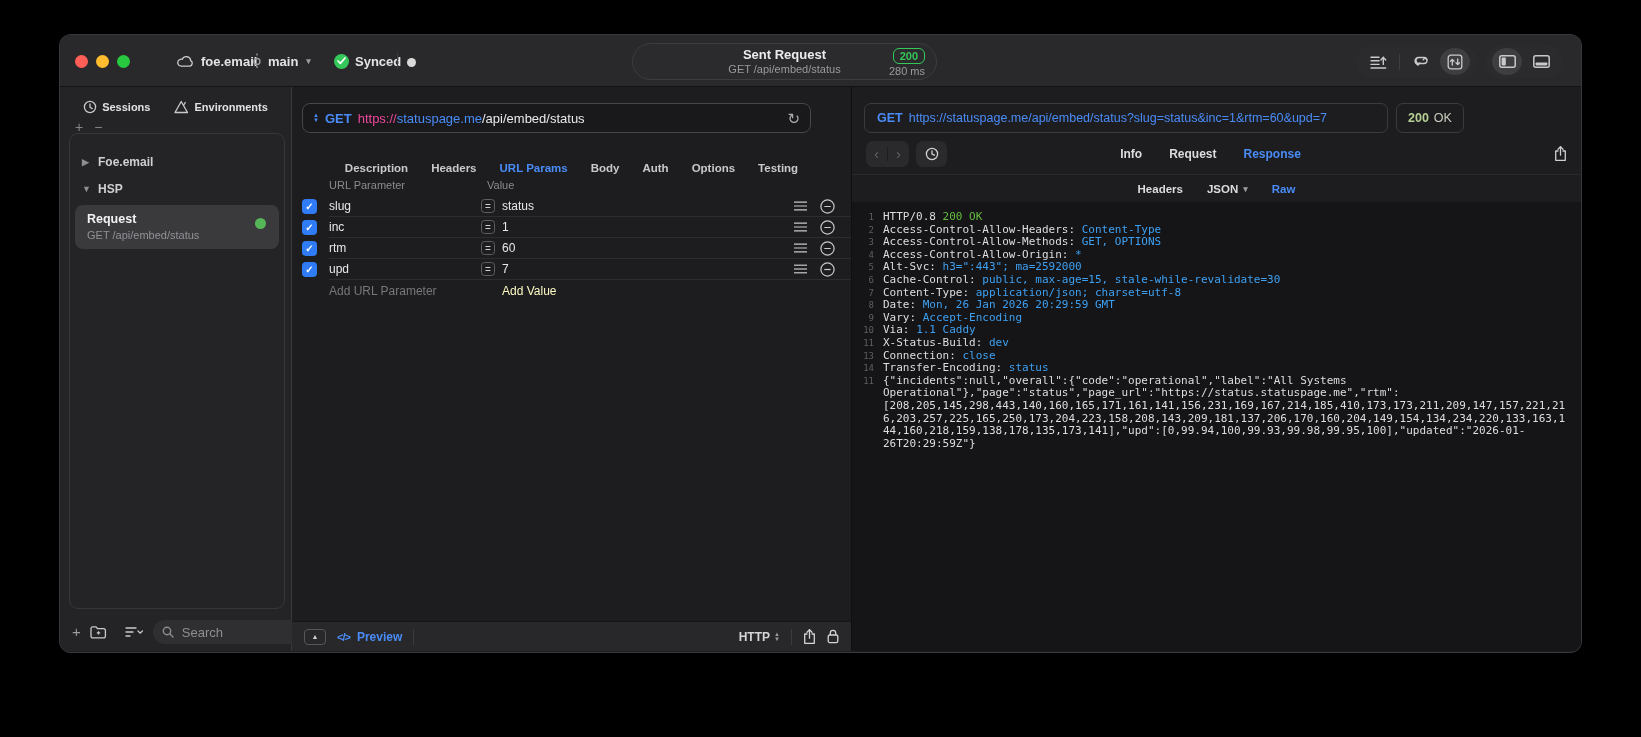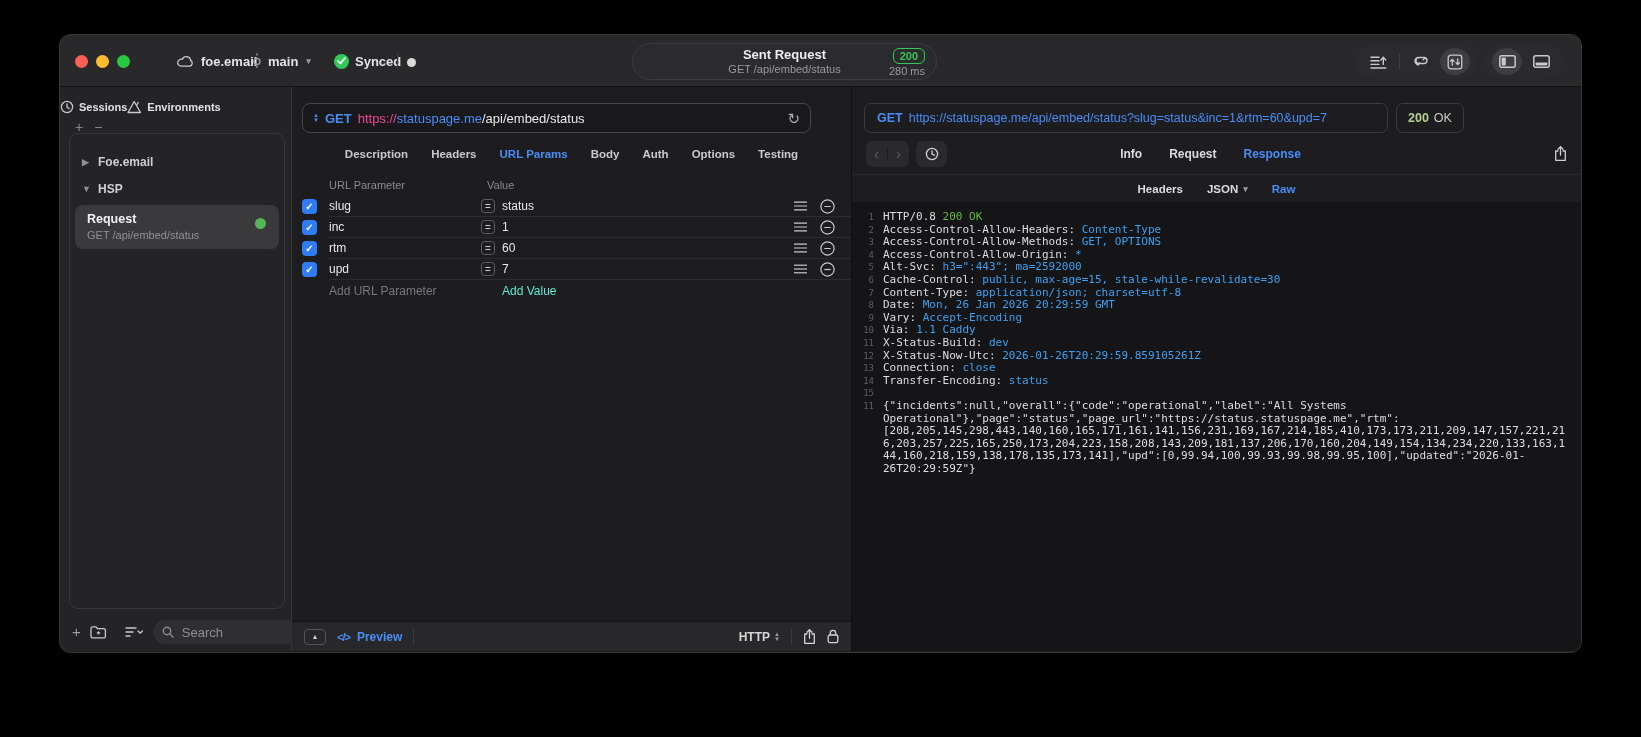--- a/index.html
+++ b/index.html
@@ -33,21 +33,21 @@
   .tb-btn.on{background:#3e3e41}
   .tb-gsep{width:1px;height:16px;background:#3e3e41;margin:0 2px}
 
   
   .main{display:flex;height:564px}
   .sidebar{width:232px;background:#242426;border-right:1px solid #39393b;display:flex;flex-direction:column}
   .middle{width:560px;background:#1d1d1f;border-right:1px solid #0f0f10;display:flex;flex-direction:column}
   .rightp{flex:1;background:#1d1d1f;display:flex;flex-direction:column}
 
   
-  .sb-tabs{height:32px;display:flex;align-items:center;justify-content:flex-start;padding-top:8px}
+  .sb-tabs{height:32px;display:flex;align-items:center;justify-content:center;gap:24px;padding-top:8px}
   .sb-tab{display:flex;align-items:center;gap:5px;font-size:11px;font-weight:700;color:#e2e2e4}
   .sb-plusminus{height:13px;margin:3px 0 -2px 15px;display:flex;gap:11px;color:#86868a;font-size:14px;line-height:10px;z-index:2}
   .sb-panel{flex:1;margin:0 6px 8px 9px;border:1px solid #37373a;border-radius:9px;padding-top:14px;overflow:hidden}
   .titem{height:27px;display:flex;align-items:center;padding:0 12px;gap:8px;font-size:12px;font-weight:600;color:#cfcfd2}
   .tchev{font-size:9px;color:#8e8e93;width:8px}
   .sel{margin:3px 5px 0 5px;background:#3a3a3d;border-radius:8px;padding:7px 10px 8px 12px;position:relative}
   .sel-title{font-size:12.5px;font-weight:700;color:#f2f2f4}
   .sel-sub{font-size:11px;color:#919196;margin-top:3px}
   .sel-dot{position:absolute;right:13px;top:13px;width:11px;height:11px;border-radius:50%;background:#55b657}
   .sb-foot{height:34px;display:flex;align-items:center;padding:0 10px 4px 12px;gap:9px;color:#9a9a9f}
@@ -56,36 +56,36 @@
   .search input{flex:1;background:transparent;border:0;outline:0;color:#e8e8e8;font-size:13px;font-family:"Liberation Sans",sans-serif}
   .search input::placeholder{color:#8e8e93}
 
   
   .m-url{margin:16px 40px 0 10px;height:30px;background:#19191b;border:1px solid #47474a;border-radius:8px;display:flex;align-items:center;padding:0 10px;gap:6px}
   .stepper{display:flex;flex-direction:column;line-height:5px;font-size:6px;color:#4a8cf7}
   .m-method{font-size:13px;font-weight:700;color:#4a8cf7}
   .m-urltext{font-size:13px;white-space:nowrap;overflow:hidden}
   .u-scheme{color:#ec4899}.u-host{color:#4a8cf7}.u-path{color:#e9e9eb}
   .m-refresh{margin-left:auto;color:#ababaf;font-size:15px;line-height:15px}
-  .m-tabs{height:41px;display:flex;align-items:center;justify-content:center;gap:23px;font-size:11.5px;font-weight:600;color:#c9c9cc}
+  .m-tabs{height:41px;display:flex;align-items:flex-end;justify-content:center;gap:23px;font-size:11.5px;font-weight:600;color:#c9c9cc}
   .tab.active{color:#4a8cf7}
   .phead{display:flex;align-items:center;height:22px;padding-left:10px;font-size:11px;color:#8a8a8f}
   .ph-space{width:27px}
   .ph-name{width:158px}
   .prow{display:flex;align-items:center;height:21px;padding-left:10px}
   .pcheck{width:15px;height:15px;border-radius:4px;background:#2f7cf6;color:#fff;font-size:10px;font-weight:700;display:flex;align-items:center;justify-content:center}
   .pcheck-space{width:15px}
   .pinner{flex:1;margin-left:12px;height:100%;display:flex;align-items:center;border-bottom:1px solid #2d2d30;padding-right:16px}
   .pinner.nob{border-bottom:none}
   .pname{width:152px;font-size:12px;color:#e8e8ea}
   .peq{width:14px;height:14px;border:1px solid #5f5f63;border-radius:3.5px;color:#cfcfd2;font-size:10px;display:flex;align-items:center;justify-content:center;margin-right:7px;flex:none}
   .pval{flex:1;font-size:12px;color:#e8e8ea}
   .picons{display:flex;align-items:center;gap:13px;color:#96969b}
   .addname{width:173px;font-size:12px;color:#77777c}
-  .addval{font-size:12px;color:#5eead4}
+  .addval{font-size:12px;color:#fef9c3}
   .mid-foot{margin-top:auto;height:30px;background:#28282a;border-top:1px solid #151516;display:flex;align-items:center;padding:0 12px;gap:11px}
   .collapse-box{width:22px;height:16px;border:1px solid #55555a;border-radius:4px;display:flex;align-items:center;justify-content:center;color:#cfcfd2;font-size:7px}
   .preview{display:flex;align-items:center;gap:7px;color:#4a8cf7;font-size:12px;font-weight:600}
   .code-glyph{font-size:11px;font-weight:700;letter-spacing:-1px}
   .v-div{width:1px;height:16px;background:#3c3c3f}
   .mf-right{margin-left:auto;display:flex;align-items:center;gap:11px;color:#d5d5d7}
   .http-sel{display:flex;align-items:center;gap:4px;font-size:12px;font-weight:600}
   .stepper.gray{color:#9a9a9f}
 
   
@@ -576,36 +576,28 @@
           </div>
           <div class="rline">
             <span class="rnum">10</span>
             <span class="rtext"><span class="rk">Via: </span><span class="rv">1.1 Caddy</span></span>
           </div>
           <div class="rline">
             <span class="rnum">11</span>
             <span class="rtext"><span class="rk">X-Status-Build: </span><span class="rv">dev</span></span>
           </div>
           <div class="rline">
-            <span class="rnum">12</span>
-            <span class="rtext"><span class="rk">X-Status-Now-Utc: </span><span class="rv">2026-01-26T20:29:59.859105261Z</span></span>
-          </div>
-          <div class="rline">
             <span class="rnum">13</span>
             <span class="rtext"><span class="rk">Connection: </span><span class="rv">close</span></span>
           </div>
           <div class="rline">
             <span class="rnum">14</span>
             <span class="rtext"><span class="rk">Transfer-Encoding: </span><span class="rv">status</span></span>
           </div>
           <div class="rline">
-            <span class="rnum">15</span>
-            <span class="rtext"></span>
-          </div>
-          <div class="rline">
             <span class="rnum">11</span>
             <span class="rtext"><span class="rk">{"incidents":null,"overall":{"code":"operational","label":"All Systems Operational"},"page":"status","page_url":"https://status.statuspage.me","rtm":[208,205,145,298,443,140,160,165,171,161,141,156,231,169,167,214,185,410,173,173,211,209,147,157,221,216,203,257,225,165,250,173,204,223,158,208,143,209,181,137,206,170,160,204,149,154,134,234,220,133,163,144,160,218,159,138,178,135,173,141],"upd":[0,99.94,100,99.93,99.98,99.95,100],"updated":"2026-01-26T20:29:59Z"}</span></span>
           </div>
         </div>
     </section>
 
   </div>
 </div>
 
 </body></html>

